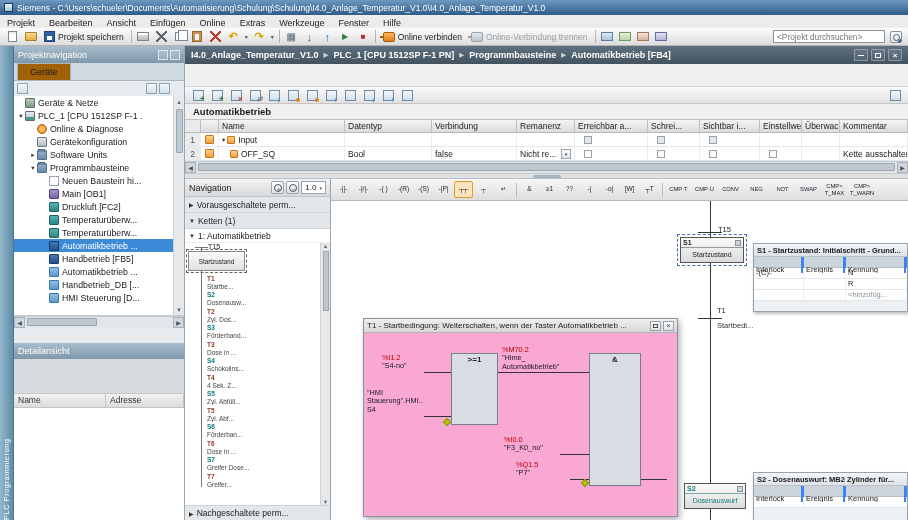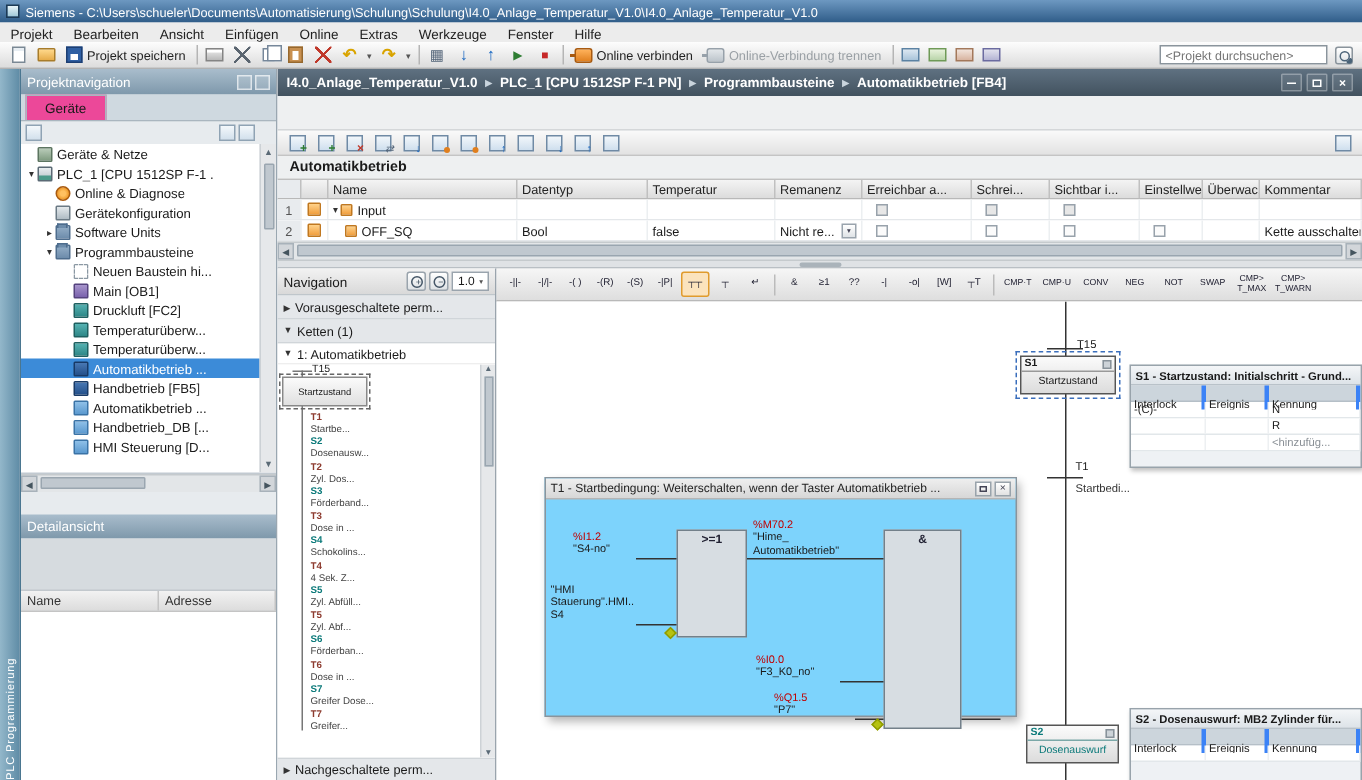--- a/index.html
+++ b/index.html
@@ -53,21 +53,21 @@
   
   .leftstrip{position:absolute;left:0;top:46px;bottom:0;width:14px;background:linear-gradient(90deg,#93b7ca,#5f8ca6);border-right:1px solid #4a7690;display:flex;justify-content:center;padding-top:10px}
   .leftstrip span{writing-mode:vertical-rl;transform:rotate(180deg);color:#fff;font-size:7.5px;letter-spacing:.5px;white-space:nowrap}
 
   
   .projnav{position:absolute;left:14px;top:46px;width:171px;bottom:0;background:#e7ebee;border-right:1px solid #9aa7b1;display:flex;flex-direction:column;overflow:hidden}
   .pn-header{flex:0 0 17px;background:linear-gradient(#a9bdcc,#7e98ab);color:#fff;display:flex;align-items:center;padding:0 4px;font-size:9px;white-space:nowrap}
   .ph-ics{margin-left:auto;display:flex;gap:2px}
   .ph-ic{width:10px;height:10px;border:1px solid rgba(255,255,255,.65);background:rgba(255,255,255,.15)}
   .pn-tabs{flex:0 0 18px;background:#cfd9e0;display:flex;align-items:flex-end;padding-left:3px;border-bottom:1px solid #aab6bf}
-  .pn-tab{height:15px;background:#ec4899;border:1px solid #aab6bf;border-bottom:none;padding:8px 12px;font-size:9px;display:flex;align-items:center}
+  .pn-tab{height:15px;background:#a16207;border:1px solid #aab6bf;border-bottom:none;padding:8px 12px;font-size:9px;display:flex;align-items:center}
   .pn-tools{flex:0 0 15px;background:#e7ebee;display:flex;align-items:center;gap:2px;padding:1px 14px 1px 3px}
   .pt-ic{width:11px;height:11px;border:1px solid #8fa3b4;background:linear-gradient(#f4f8fb,#d2e0ec)}
   .pt-sp{flex:1}
   .pn-tree{flex:0 0 220px;background:#fff;position:relative;border-bottom:1px solid #c2cad1;overflow:hidden}
   .trow{height:13px;display:flex;align-items:center;font-size:8.8px;white-space:nowrap;overflow:hidden}
   .lv0{padding-left:3px}.lv1{padding-left:15px}.lv2{padding-left:27px}
   .arr{width:8px;font-size:6.5px;color:#333;text-align:center;flex:none}
   .tico{width:10px;height:10px;margin-right:3px;border-radius:1px;flex:none}
   .tlab{overflow:hidden;text-overflow:ellipsis}
   .sel{background:#3c8bd8;color:#fff}
@@ -192,21 +192,21 @@
   .panel .ph{height:13px;display:flex;align-items:center;padding:0 3px;font-weight:bold;background:linear-gradient(#f4f6f8,#dde3e8);border-bottom:1px solid #b9c2c9;white-space:nowrap;overflow:hidden}
   .pcols{display:flex;height:11px;background:#ccd5dc;border-bottom:1px solid #b5bfc7}
   .pcols>div{border-right:3px solid #3b82f6;padding:8px 2px;overflow:hidden;white-space:nowrap}
   .prow{display:flex;height:11px;background:#fff;border-bottom:1px solid #e2e7ea}
   .prow>div{border-right:1px solid #edf0f2;padding:0 2px;overflow:hidden;white-space:nowrap}
   .pc1{flex:0 0 50px}.pc2{flex:0 0 42px}.pc3{flex:1}
   .p-add{color:#8a9096}
   .pnl-s1{left:422px;top:42px;height:69px}
   .pnl-s2{left:422px;top:271px;height:60px}
 
-  .dialog{position:absolute;left:32px;top:117px;width:315px;height:160px;background:#7dd3fc;border:1px solid #8a949c;box-shadow:2px 3px 6px rgba(0,0,0,.3)}
+  .dialog{position:absolute;left:32px;top:117px;width:315px;height:199px;background:#f9a8d4;border:1px solid #8a949c;box-shadow:2px 3px 6px rgba(0,0,0,.3)}
   .dlg-tb{height:14px;background:linear-gradient(#efefef,#d7d7d7);border-bottom:1px solid #b5b5b5;display:flex;align-items:center;padding:0 3px;font-size:8px;gap:2px}
   .dlg-title{flex:1;overflow:hidden;white-space:nowrap;text-overflow:ellipsis;color:#222}
   .dlg-ic{width:11px;height:10px;border:1px solid #99a3ab;background:linear-gradient(#fff,#e2e2e2);display:flex;align-items:center;justify-content:center;font-size:7px;color:#445;flex:none}
   .dlg-ic .sq{width:5px;height:4px;border:1px solid #445}
   .dlg-body{position:relative;height:145px}
   .gate{position:absolute;border:1px solid #73808a;background:#d7dde2}
   .glabel{text-align:center;font-size:8px;font-weight:bold;color:#223;margin-top:1px}
   .gate-or{left:87px;top:20px;width:47px;height:72px}
   .gate-and{left:225px;top:20px;width:52px;height:133px}
   .wire{position:absolute;height:1px;background:#333}
@@ -510,21 +510,21 @@
     <div class="ed-title">
         <span>Automatikbetrieb</span>
       </div>
 
     <div class="vt">
       <div class="vt-head">
         <div class="cnum"></div>
           <div class="cico"></div>
         <div class="cname">Name</div>
         <div class="ctype">Datentyp</div>
-        <div class="cdef">Temperatur</div>
+        <div class="cdef">Verbindung</div>
         <div class="crem">Remanenz</div>
         <div class="cerr">Erreichbar a...</div>
         <div class="cschr">Schrei...</div>
         <div class="csich">Sichtbar i...</div>
         <div class="ceinst">Einstellwert</div>
         <div class="cueb">Überwac...</div>
         <div class="ckomm">Kommentar</div>
       </div>
       <div class="vt-row">
         <div class="cnum">1</div>

